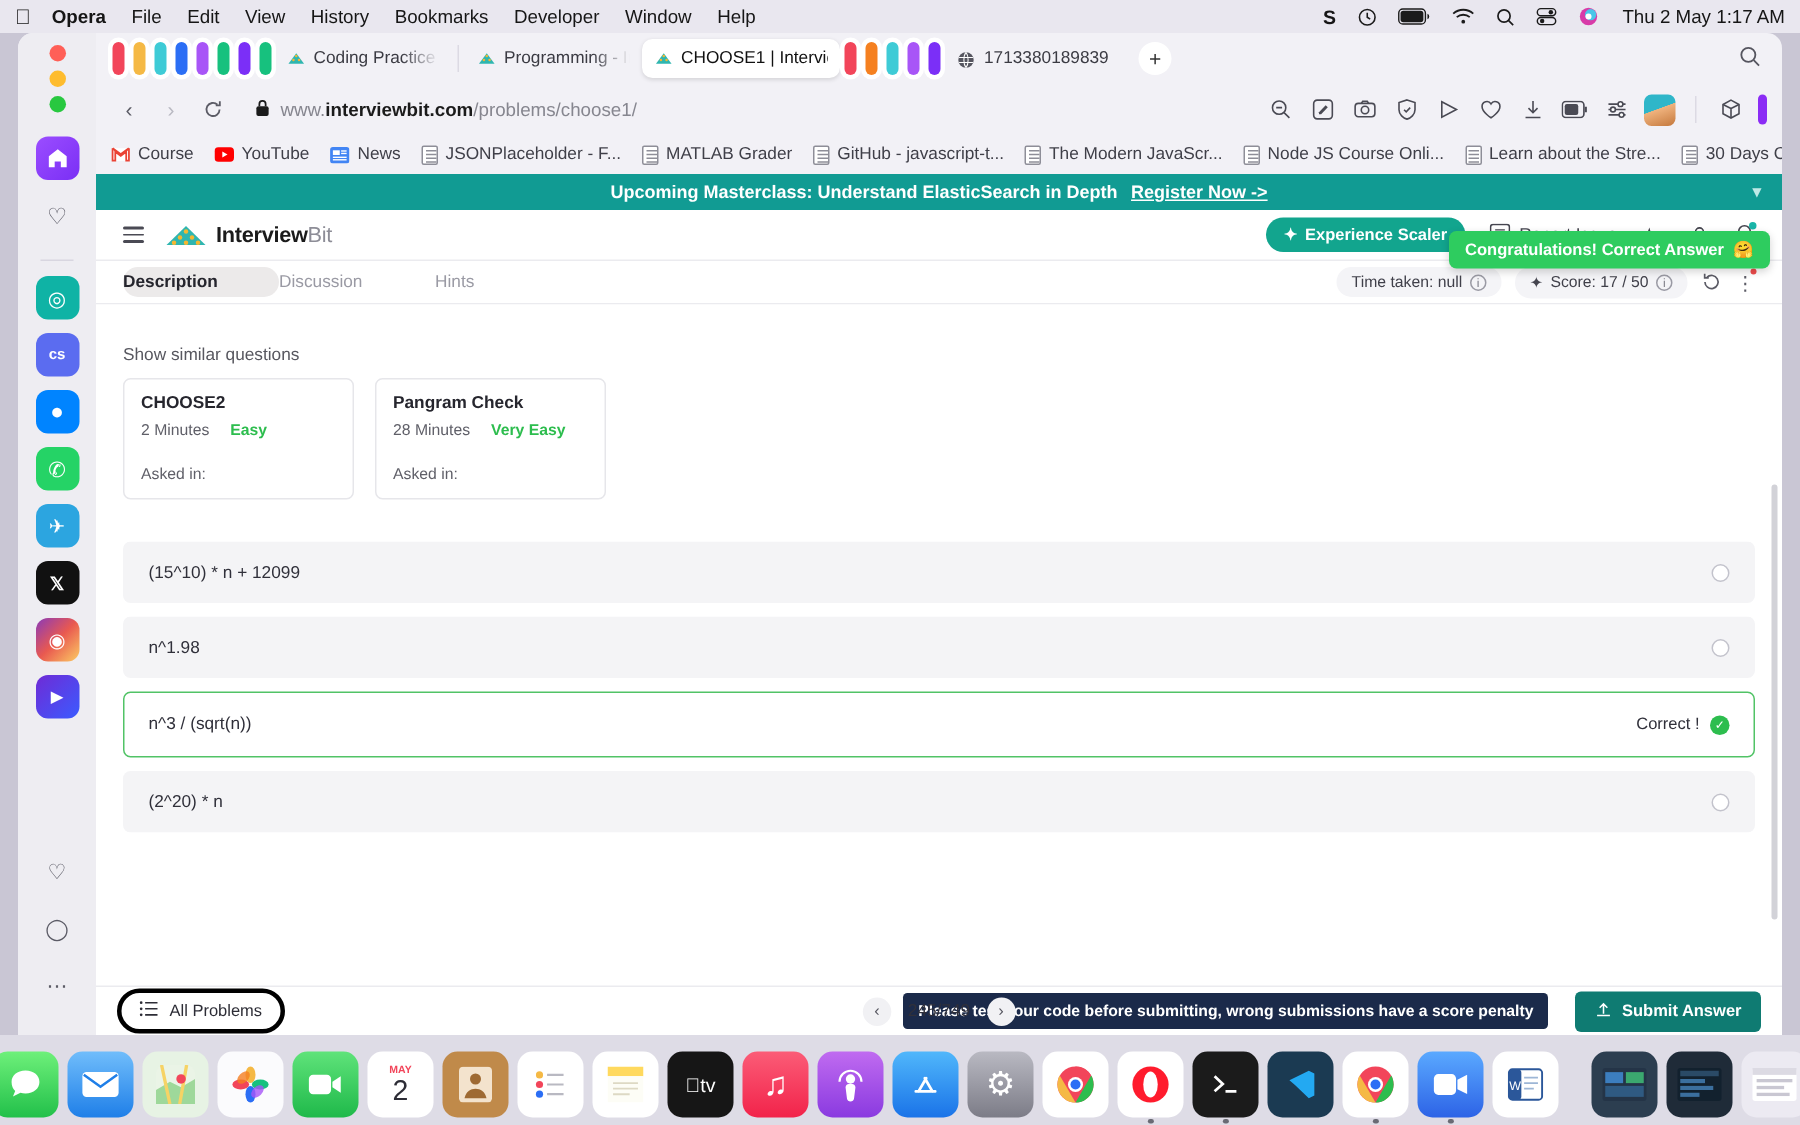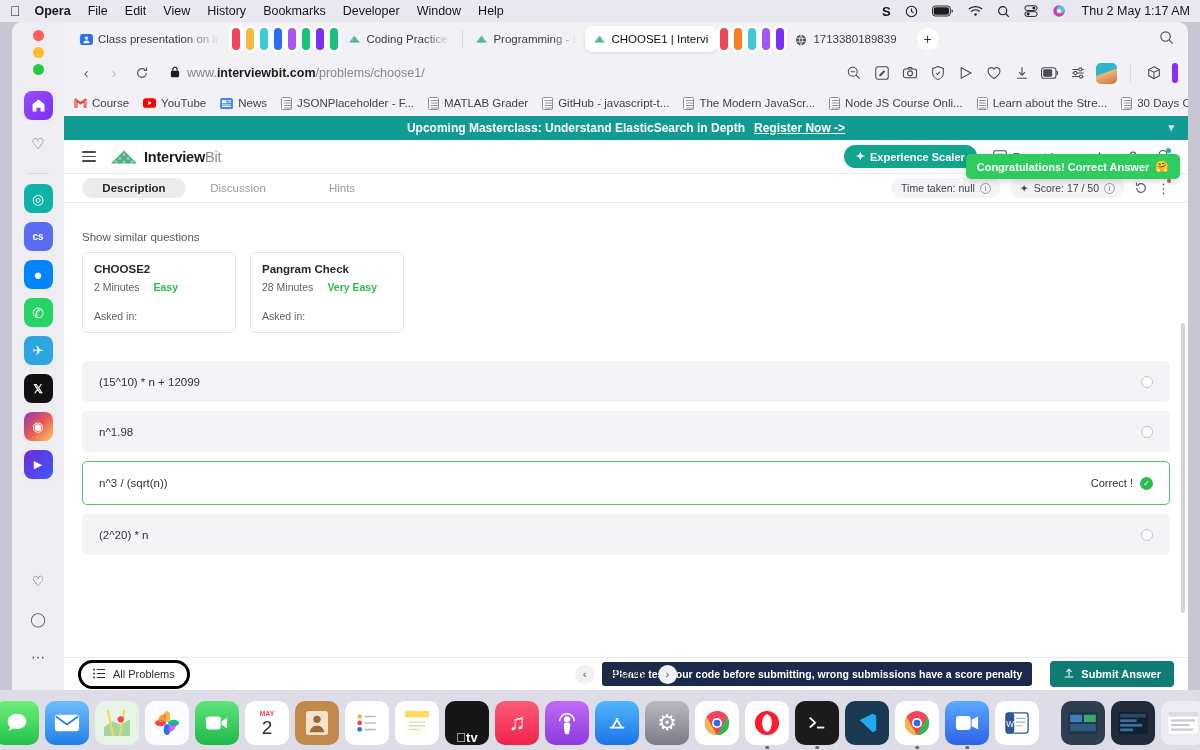--- a/index.html
+++ b/index.html
@@ -151,21 +151,21 @@
     padding:5px 12px; border-radius:14px; display:flex; align-items:center; gap:5px;
   }
   .hdr-item { display:flex; align-items:center; gap:6px; font-size:11.5px; color:#45454f;}
   .bell-wrap{position:relative;}
   .bell-dot{position:absolute;right:-1px;top:-1px;width:5px;height:5px;border-radius:50%;background:#19b5a8;}
 
   .tabsrow {
     height:29px; border-bottom:1px solid #ebebef; display:flex; align-items:center;
     padding:0 18px; gap:0px; position:relative; background:#fff;
   }
-  .ptab { font-size:11.5px; color:#9a9aa4; padding:4px 0; width:104px; text-align:center; }
+  .ptab { font-size:11.5px; color:#9a9aa4; padding:4px 0; width:104px; }
   .ptab.active { background:#eceaea; color:#25252d; font-weight:bold; border-radius:13px; }
   .meta-right { margin-left:auto; display:flex; align-items:center; gap:9px; }
   .meta-chip {
     background:#f4f4f7; border-radius:13px; padding:4px 10px;
     font-size:10.5px; color:#40404a; display:flex; align-items:center; gap:5px;
   }
   .info-c { width:11px;height:11px;border-radius:50%;border:1px solid #9a9aa4;color:#7b7b85;
             font-size:8px;display:flex;align-items:center;justify-content:center;}
   .ico-btn{ color:#5c5c66; font-size:13px; display:flex;align-items:center;}
   .kebab{position:relative;}
@@ -326,30 +326,20 @@
     <div class="rail-ico ig" style="font-size:13px;">◉</div>
     <div class="rail-ico vk" style="font-size:11px;">▶</div>
     <div class="rail-bottom">
       <div class="rail-ico plain" style="font-size:14px;">♡</div>
       <div class="rail-ico plain" style="font-size:14px;">◯</div>
       <div class="rail-ico plain" style="font-size:14px;">⋯</div>
     </div>
   </div>
 
   <div class="tabstrip">
-    <div class="tab">
-      <span class="favi">
-        <svg width="13" height="11" viewBox="0 0 14 12">
-            <rect width="14" height="12" rx="2.5" fill="#2b6ef5"></rect>
-            <circle cx="7" cy="4.4" r="1.8" fill="#fff"></circle>
-            <path d="M3.4 10c.5-2 2-2.8 3.6-2.8S10.1 8 10.6 10z" fill="#fff"></path>
-          </svg>
-      </span>
-      <span class="tlabel fade">Class presentation on in</span>
-    </div>
     <div class="pill" style="background:#f2455a"></div>
     <div class="pill" style="background:#f5b945"></div>
     <div class="pill" style="background:#3ecbd6"></div>
     <div class="pill" style="background:#2b6ef5"></div>
     <div class="pill" style="background:#a855f7"></div>
     <div class="pill" style="background:#17c17e"></div>
     <div class="pill" style="background:#7b2ff7"></div>
     <div class="pill" style="background:#17c17e;margin-right:2px;"></div>
     <div class="tab" style="max-width:118px;">
       <span class="favi">
@@ -781,21 +771,21 @@
         <path d="M10.5 5h12M10.5 12h12M10.5 19h12" stroke="#b9b9c2" stroke-width="1.6"></path>
       </svg>
   </div>
   <div class="dk" style="background:#fff;">
     <svg width="24" height="24" viewBox="0 0 26 26">
         <rect width="26" height="7" fill="#ffd95e"></rect>
         <rect y="7" width="26" height="19" fill="#fdfdf6"></rect>
         <path d="M4 12h18M4 16h18M4 20h12" stroke="#ddd9c4" stroke-width="1.4"></path>
       </svg>
   </div>
-  <div class="dk" style="background:#161616;font-size:13px;font-weight:bold;align-items:flex-end;">
+  <div class="dk" style="background:#161616;font-size:13px;font-weight:normal;">
     <span style="font-size:13px;">tv</span>
   </div>
   <div class="dk" style="background:linear-gradient(180deg,#fb5c77,#f2234a);font-size:22px;">♫</div>
   <div class="dk" style="background:linear-gradient(180deg,#c06bf0,#8a3ae0);">
     <svg width="22" height="24" viewBox="0 0 24 26">
         <circle cx="12" cy="9" r="3.4" fill="#fff"></circle>
         <path d="M8.4 15c0-1.8 1.6-2.6 3.6-2.6s3.6.8 3.6 2.6l-1 8c-.2 1.6-1.3 2.4-2.6 2.4s-2.4-.8-2.6-2.4z" fill="#fff"></path>
         <path d="M4 11a8 8 0 0116 0" fill="none" stroke="#fff" stroke-width="1.6"></path>
       </svg>
   </div>

